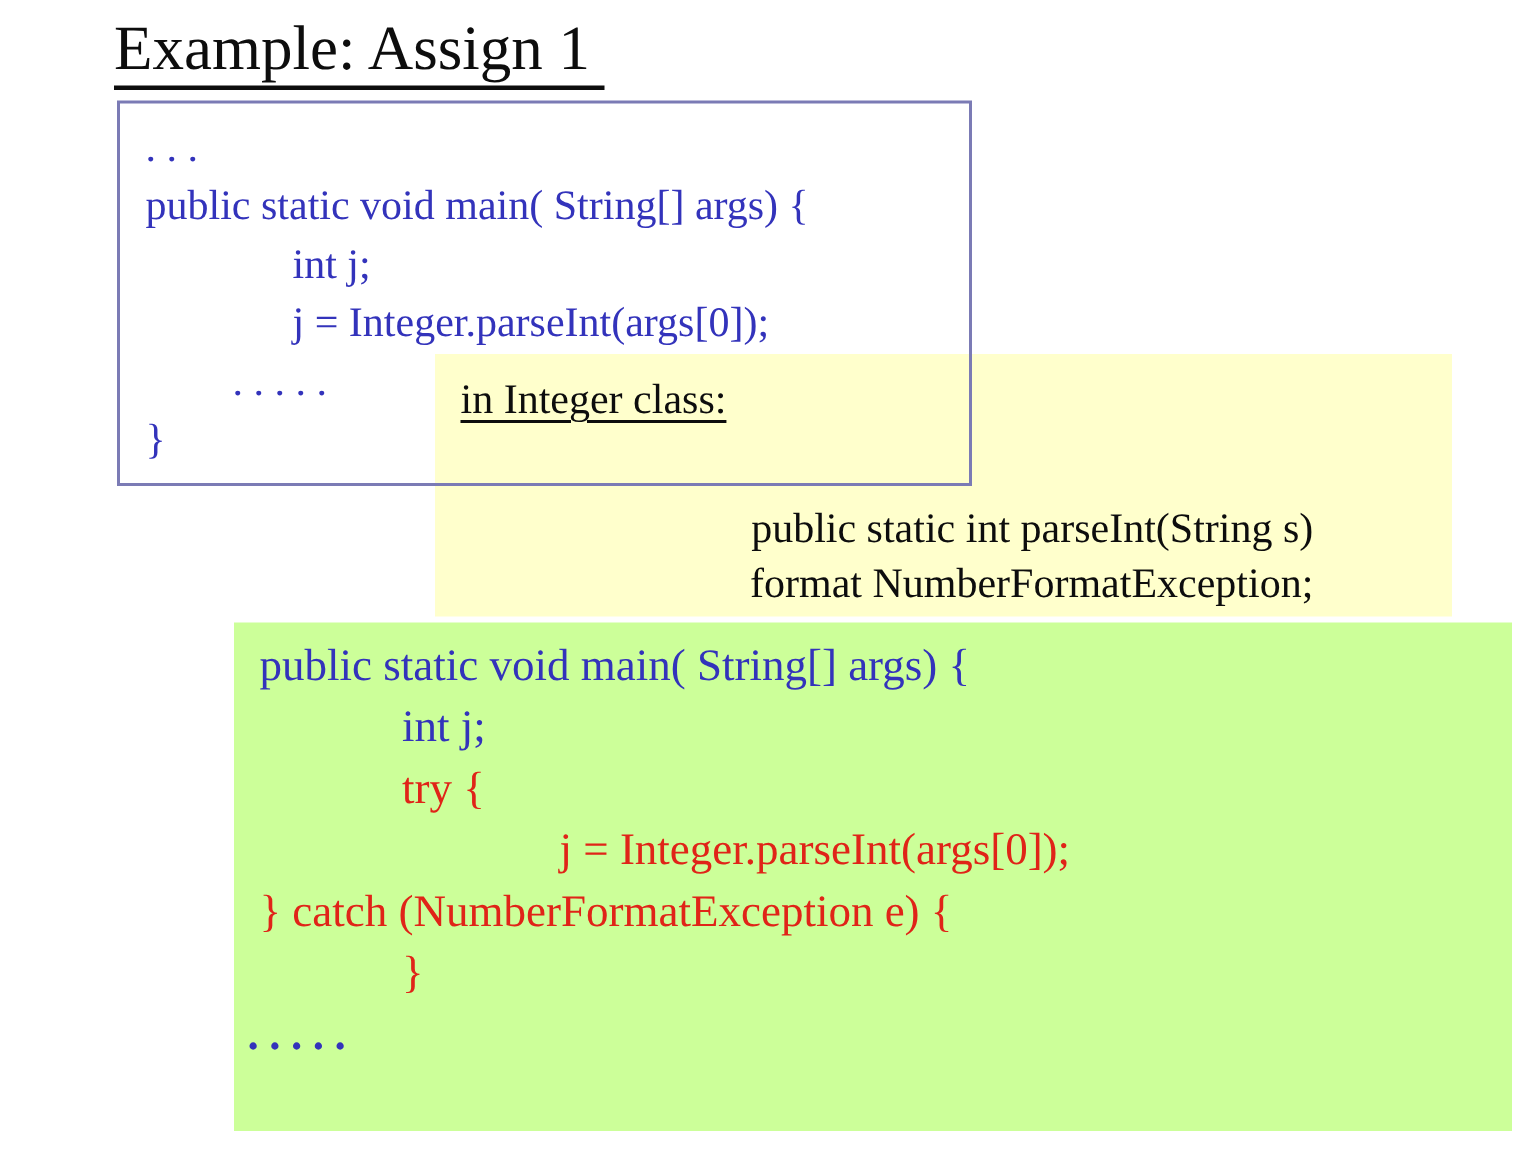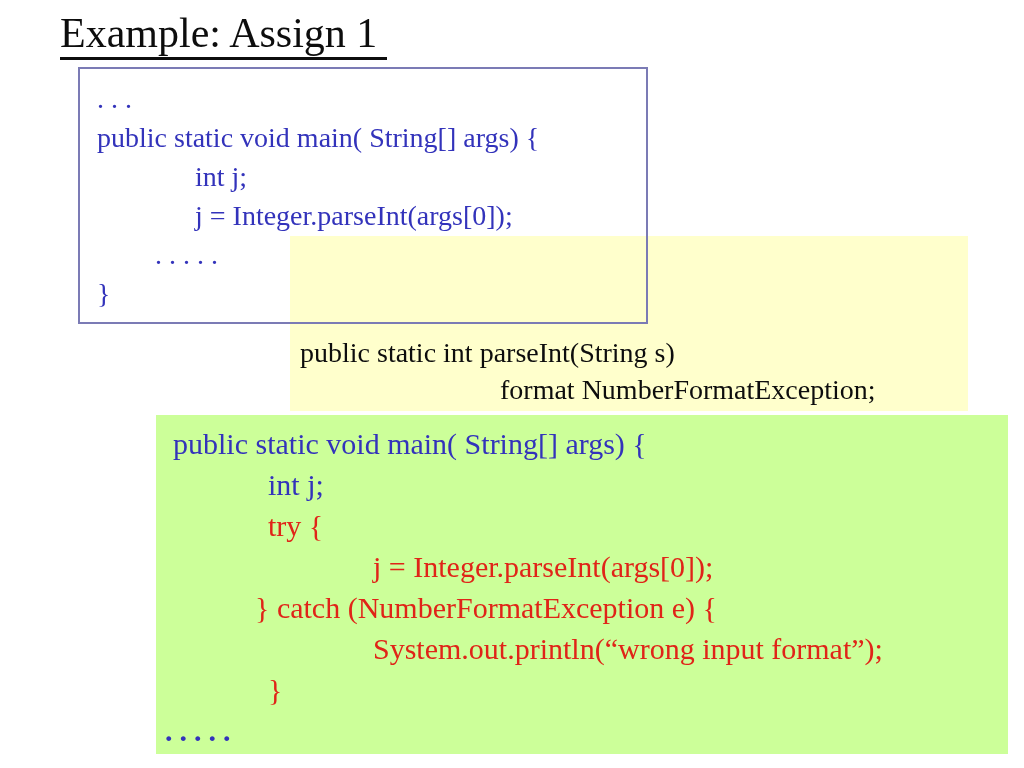--- a/index.html
+++ b/index.html
@@ -10,21 +10,21 @@
     --green:#CCFF99;
     --black:#0D0D0D;
   }
   *{margin:0;padding:0;box-sizing:border-box;}
   html,body{width:1024px;height:768px;background:#ffffff;overflow:hidden;}
   body{font-family:"Liberation Serif", serif;position:relative;}
 
   .slide{position:absolute;left:0;top:0;width:1024px;height:768px;background:#ffffff;}
 
   .title{
-    position:absolute;left:60px;top:12px;
+    position:absolute;left:76px;top:12px;
     font-size:42px;color:var(--black);
     border-bottom:3px solid var(--black);
     padding:0 10px 3px 0;
     line-height:1.0;
     white-space:nowrap;
   }
 
   
   .yellow-panel{
     position:absolute;left:290px;top:236px;width:678px;height:175px;
@@ -46,37 +46,37 @@
   .main-code .ln{height:39px;line-height:39px;}
 
   .note-heading{
     left:307px;top:249px;font-size:28px;color:var(--black);
     text-decoration:underline;
     text-decoration-thickness:2px;
     text-underline-offset:5px;
     line-height:36px;
   }
 
-  .note-code{left:300px;top:334px;font-size:28px;color:var(--black);}
+  .note-code{left:300px;top:334px;font-size:28px;color:var(--black);text-align:right;}
   .note-code .ln{height:37px;line-height:37px;}
 
   .try-code{left:173px;top:423px;font-size:30px;color:var(--blue);}
   .try-code .ln{height:41px;line-height:41px;}
 
   .red-b{color:var(--red);font-weight:normal;}
   .blue-b{color:var(--blue);font-weight:bold;}
   .dots{letter-spacing:7px;}
 
   
   .ind-0{margin-left:0;}
   .ind-tab{margin-left:98px;}
   .ind-dots{margin-left:58px;}
   .ind-g1{margin-left:95px;}
   .ind-g2{margin-left:200px;}
-  .ind-catch{margin-left:82px;}
+  .ind-catch{}
   .ind-gdots{margin-left:-8px;}
 </style>
 </head>
 <body>
 
 <div class="slide">
 
   <div class="title">Example: Assign 1</div>
 
   <div class="yellow-panel"></div>
@@ -85,30 +85,30 @@
 
   <div class="txt main-code">
     <div class="ln ind-0 dots">...</div>
     <div class="ln ind-0">public static void main( String[] args) {</div>
     <div class="ln ind-tab">int j;</div>
     <div class="ln ind-tab">j = Integer.parseInt(args[0]);</div>
     <div class="ln ind-dots dots">.....</div>
     <div class="ln ind-0">}</div>
   </div>
 
+  <div class="txt note-heading">in Integer class:</div>
 
   <div class="txt note-code">
     <div class="ln ind-0">public static int parseInt(String s)</div>
     <div class="ln ind-g2">format NumberFormatException;</div>
   </div>
 
   <div class="txt try-code">
     <div class="ln ind-0">public static void main( String[] args) {</div>
     <div class="ln ind-g1">int j;</div>
     <div class="ln ind-g1 red-b">try {</div>
     <div class="ln ind-g2 red-b">j = Integer.parseInt(args[0]);</div>
     <div class="ln ind-catch red-b">} catch (NumberFormatException e) {</div>
-    <div class="ln ind-g2 red-b">System.out.println(“wrong input format”);</div>
     <div class="ln ind-g1 red-b">}</div>
     <div class="ln ind-gdots blue-b dots">.....</div>
   </div>
 
 </div>
 
 </body></html>

